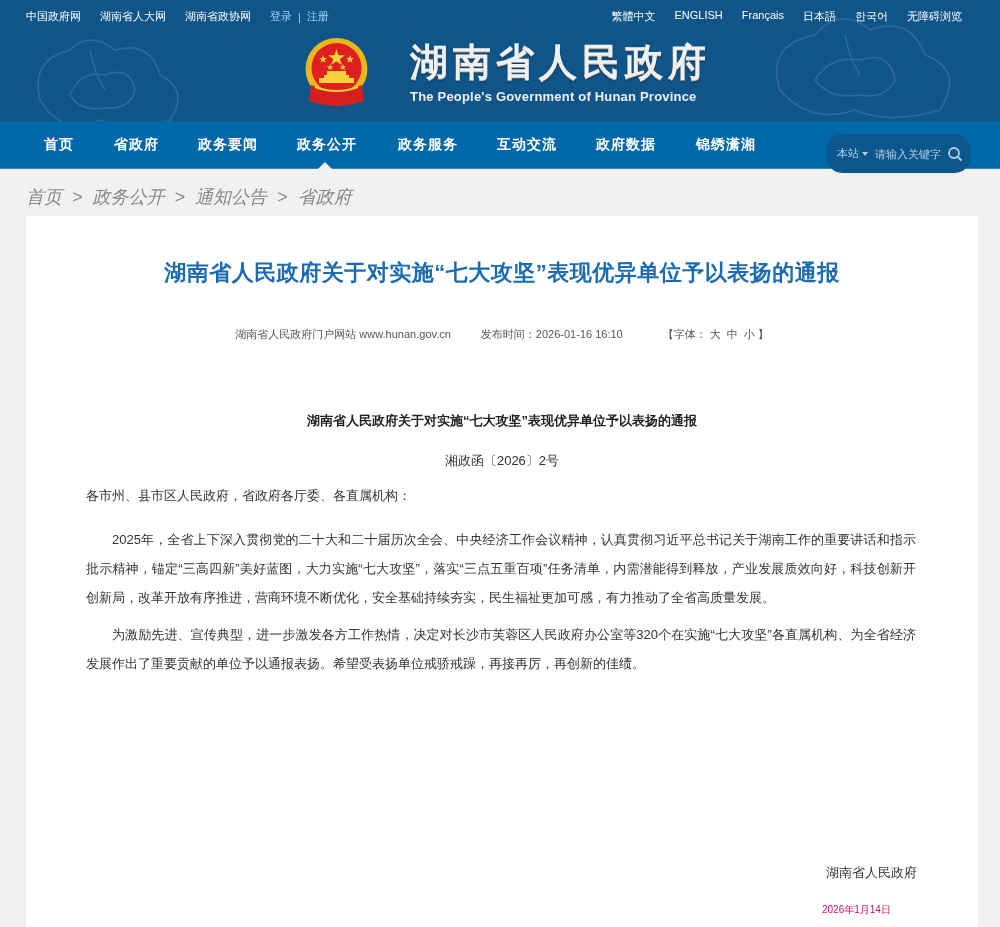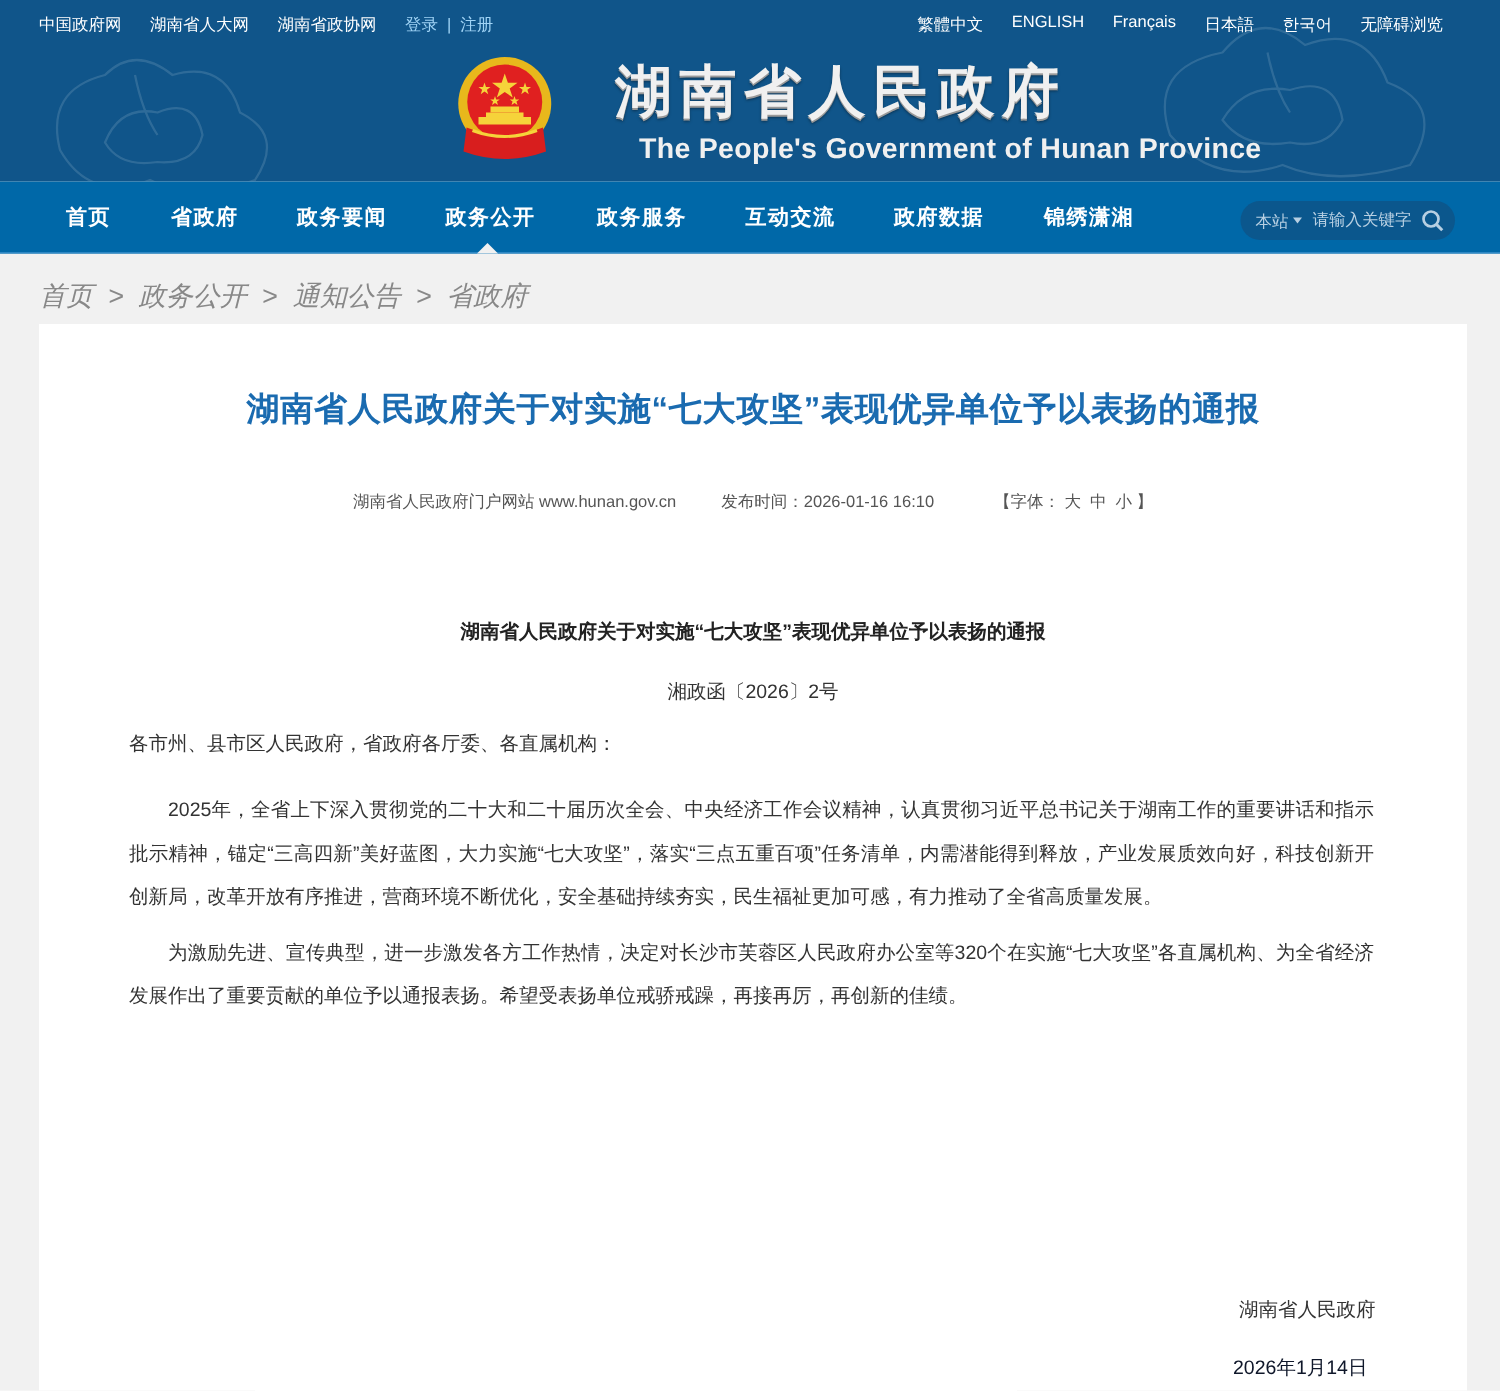--- a/index.html
+++ b/index.html
@@ -13,28 +13,28 @@
   .topbar .left { position: absolute; left: 26px; top: 9px; display: flex; align-items: center; }
   .topbar .left a { color: #fff; text-decoration: none; margin-right: 19px; white-space: nowrap; }
   .topbar .left .login { color: #9fd3f5; margin-right: 0; }
   .topbar .left .sep { color: #9fd3f5; margin: 0 6px; }
   .topbar .right { position: absolute; right: 38px; top: 9px; display: flex; }
   .topbar .right a { color: #fff; text-decoration: none; margin-left: 19px; white-space: nowrap; }
 
   .emblem { position: absolute; left: 303px; top: 37px; width: 67px; height: 72px; }
   .site-title { position: absolute; left: 410px; top: 40px; font-size: 38px; font-weight: bold; letter-spacing: 5px; color: #f0f0f0;
     text-shadow: 0 1px 0 #999, 0 2px 2px rgba(0,0,0,0.4); white-space: nowrap; line-height: 44px; }
-  .site-subtitle { position: absolute; left: 410px; top: 89px; font-size: 19px; font-weight: bold; color: #f0f0f0; white-space: nowrap; letter-spacing: 0.2px; margin-left: 16px; }
+  .site-subtitle { position: absolute; left: 410px; top: 89px; font-size: 13px; font-weight: bold; color: #f0f0f0; white-space: nowrap; letter-spacing: 0.2px; }
 
   
   .nav { position: absolute; left: 0; top: 121px; width: 1000px; height: 48px; background: #0068a8; border-bottom: 1px solid #2d87c4; }
   .nav ul { list-style: none; position: absolute; left: 0; top: 0; height: 48px; }
   .nav li { position: absolute; top: 15px; font-size: 14px; font-weight: bold; color: #fff; white-space: nowrap; letter-spacing: 1px; cursor: pointer; }
   .nav .caret { position: absolute; left: 318px; top: 41px; width: 0; height: 0; border-left: 7px solid transparent; border-right: 7px solid transparent; border-bottom: 7px solid #f1f1f1; }
-  .search { position: absolute; left: 827px; top: 13px; width: 143px; height: 26px; border-radius: 15px; background: #0b578d; display: flex; align-items: center; font-size: 11px; color: #b7cfe2; }
+  .search { position: absolute; left: 827px; top: 13px; width: 143px; height: 39px; border-radius: 15px; background: #0b578d; display: flex; align-items: center; font-size: 11px; color: #b7cfe2; }
   .search .scope { margin-left: 10px; white-space: nowrap; display: flex; align-items: center; }
   .search .scope .tri { display: inline-block; margin-left: 3px; width: 0; height: 0; border-left: 3px solid transparent; border-right: 3px solid transparent; border-top: 4px solid #b7cfe2; }
   .search input { border: none; outline: none; background: transparent; color: #b7cfe2; font-size: 11px; width: 70px; margin-left: 7px; font-family: Liberation Sans, sans-serif; }
   .search input::placeholder { color: #b7cfe2; }
   .search .mag { margin-left: 2px; width: 16px; height: 16px; }
 
   
   .breadcrumb { position: absolute; left: 26px; top: 185px; font-size: 18px; color: #888; white-space: nowrap; font-style: italic; }
   .breadcrumb a { color: #888; text-decoration: none; }
   .breadcrumb .gt { margin: 0 5px; }
@@ -53,21 +53,21 @@
   .body-text { position: absolute; left: 60px; width: 830px; font-size: 13px; color: #333; line-height: 29px; }
   .body-text p { text-indent: 2em; text-align: justify; }
   .addressee { position: absolute; left: 60px; top: 271px; font-size: 13px; color: #333; white-space: nowrap; }
   .para1 { top: 309px; }
   .para2 { top: 404px; }
   .para3 { top: 471px; }
   .attachment { position: absolute; left: 86px; top: 568px; font-size: 13px; color: #333; white-space: nowrap; display: flex; align-items: center; }
   .attachment a { color: #333; text-decoration: none; }
   .doc-icon { display: inline-block; width: 11px; height: 12px; margin-right: 2px; }
   .signer { position: absolute; left: 800px; top: 648px; font-size: 13px; color: #333; white-space: nowrap; }
-  .sign-date { position: absolute; left: 796px; top: 687px; font-size: 13px; color: #0f172a; white-space: nowrap; }
+  .sign-date { position: absolute; left: 796px; top: 687px; font-size: 10px; color: #be185d; white-space: nowrap; }
 </style>
 </head>
 <body>
 
 <div class="header">
   <svg class="flower" style="left:20px;top:20px" width="180" height="110" viewBox="0 0 180 110">
     <g fill="none" stroke="#fff" stroke-width="1.5">
       <path d="M20 80 Q10 40 50 30 Q70 10 95 30 Q130 20 140 55 Q170 70 150 100 Q110 115 80 100 Q40 115 20 80Z"></path>
       <path d="M50 75 Q60 50 85 55 Q110 45 115 70 Q110 90 85 88 Q60 92 50 75Z"></path>
       <path d="M70 30 Q75 55 85 70"></path>

